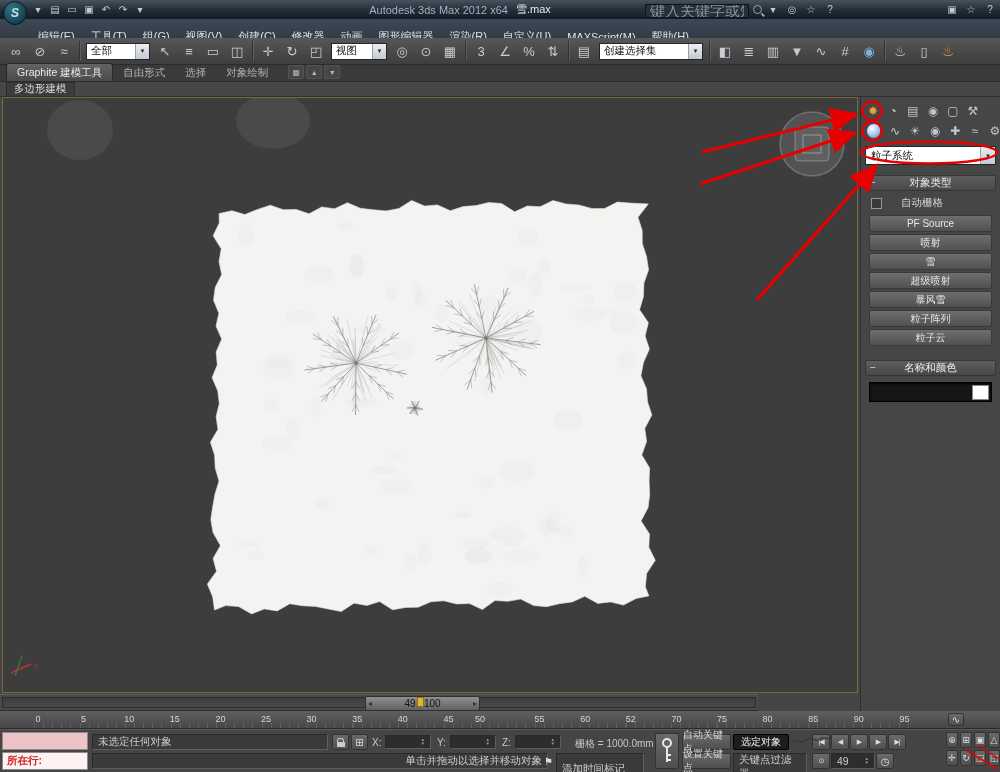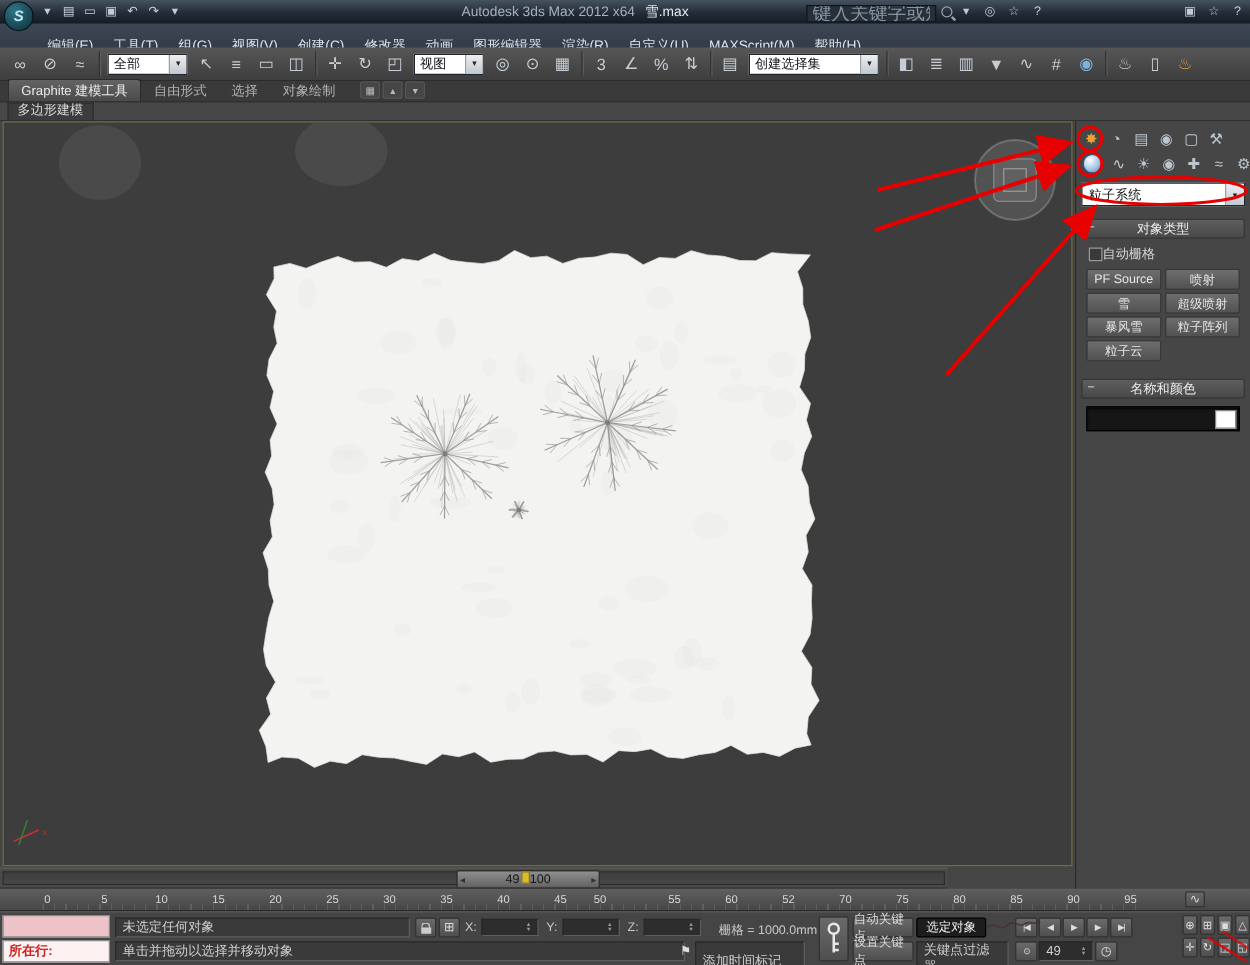--- a/index.html
+++ b/index.html
@@ -57,23 +57,23 @@
   .prow{display:flex;align-items:center;gap:4px;padding:0 4px;height:18px;}
   .picon{width:16px;height:16px;display:flex;align-items:center;justify-content:center;font-size:12px;flex:none;}
   .sphere-icon{width:14px;height:14px;border-radius:50%;flex:none;margin:0 1px;
     background:radial-gradient(circle at 35% 30%,#ffffff,#a3c4ea 55%,#4a6fa8);border:1px solid #33517e;}
   .pdrop{margin:6px 4px 0;height:17px;background:#fff;border:1px solid #1f262d;display:flex;align-items:center;font-size:10.5px;color:#111;}
   .pdrop .val{flex:1;padding:0 5px;}
   .pdrop .arr{width:14px;height:100%;background:linear-gradient(#edeff1,#c3c9d0);border-left:1px solid #98a0a8;display:flex;align-items:center;justify-content:center;font-size:7px;color:#222;}
   .rollout-h{margin:10px 4px 0;height:14px;background:linear-gradient(#5e5e5e,#484848);border:1px solid #363636;border-radius:2px;
     display:flex;align-items:center;justify-content:center;font-size:10.5px;color:#ececec;position:relative;}
   .rminus{position:absolute;left:4px;top:0;font-size:10px;color:#ddd;line-height:13px;}
-  .autogrid{display:flex;align-items:center;gap:0;padding:5px 10px 3px;font-size:10.5px;color:#d6d6d6;}
+  .autogrid{display:flex;align-items:center;gap:19px;padding:5px 10px 3px;font-size:10.5px;color:#d6d6d6;}
   .chk{width:9px;height:9px;background:#3a3a3a;border:1px solid #999;flex:none;}
-  #ot-grid{display:grid;grid-template-columns:1fr 1fr;gap:2px 3px;padding:2px 8px;}
+  #ot-grid{display:grid;grid-template-columns:1fr;gap:2px 3px;padding:2px 8px;}
   .p-btn{height:15px;background:linear-gradient(#6e6e6e,#515151);border:1px solid #393939;border-radius:2px;
     display:flex;align-items:center;justify-content:center;font-size:10px;color:#e6e6e6;white-space:nowrap;overflow:hidden;}
   .namefield{margin:6px 8px 0;height:18px;background:#161616;border:1px solid #000;box-shadow:inset 0 1px 2px #000;
     display:flex;align-items:center;padding:0 2px;}
   .ncolor{margin-left:auto;width:15px;height:13px;border:1px solid #888;}
   
   #timeslider{position:absolute;left:0;top:694px;width:758px;height:17px;background:#4a4a4a;box-sizing:border-box;
     border-top:1px solid #5c5c5c;border-bottom:1px solid #2c2c2c;}
   #ts-track{position:absolute;left:2px;right:2px;top:2px;bottom:2px;background:linear-gradient(#3e3e3e,#484848);border:1px solid #2c2c2c;}
   #ts-handle{position:absolute;left:365px;top:1px;width:113px;height:13px;border:1px solid #2f2f2f;border-radius:2px;
@@ -700,21 +700,21 @@
   </div>
 
   <div id="statusbar">
     <div id="listener1"></div>
     <div id="listener2">
       <span>所在行:</span>
     </div>
     <div class="sunken" style="left:92px;top:4px;width:236px;height:16px;">
       <span>未选定任何对象</span>
     </div>
-    <div class="sunken" style="left:92px;top:23px;width:456px;height:16px;">
+    <div class="sunken" style="left:92px;top:23px;width:456px;height:16px;justify-content:flex-end;">
       <span>单击并拖动以选择并移动对象</span>
     </div>
     <div class="sbtn lockwrap" style="left:332px;top:4px;width:17px;height:16px;position:absolute;">
       <span class="lock-s"></span>
       <span class="lock-b"></span>
     </div>
     <div class="sbtn" style="position:absolute;left:351px;top:4px;width:17px;height:16px;">⊞</div>
 
     <span class="slab" style="left:372px;top:7px;">X:</span>
     <div class="sunken" style="left:385px;top:5px;width:46px;height:14px;background:#2d2d2d;">

